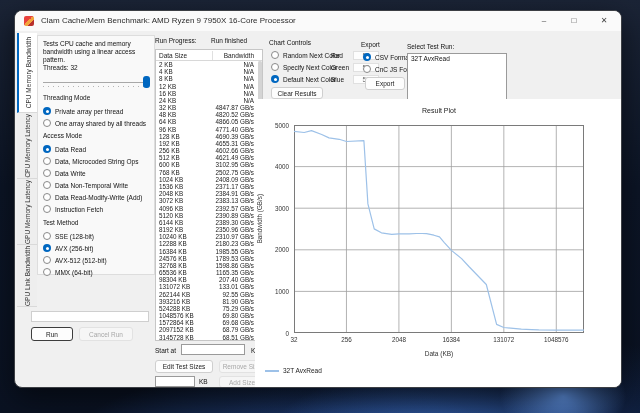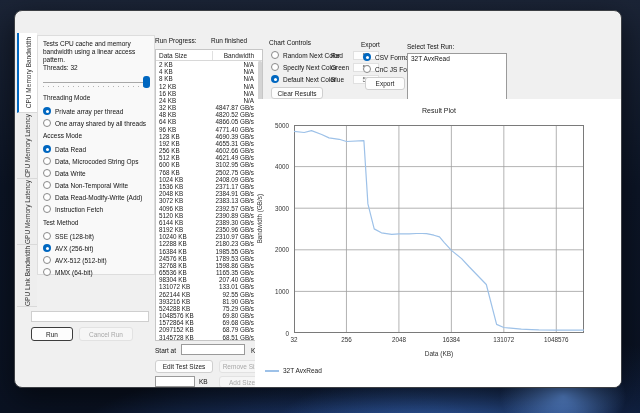--- a/index.html
+++ b/index.html
@@ -97,20 +97,29 @@
   .legend { position:absolute; left:10px; top:268px; display:flex; align-items:center; }
   .legend-line { width:14px; height:2px; margin-right:4px; }
   .legend-text { font-size:6.5px; color:#222; }
 </style>
 </head>
 <body>
 
 <div class="desktop"></div>
 
 <div class="window">
+  <div class="titlebar">
+    <div class="app-icon"></div>
+    <div class="title-text">Clam Cache/Mem Benchmark: AMD Ryzen 9 7950X 16-Core Processor</div>
+    <div class="win-btns">
+      <div class="win-btn">–</div>
+      <div class="win-btn">□</div>
+      <div class="win-btn">✕</div>
+    </div>
+  </div>
 
   <div class="tabstrip">
       <div class="tab sel" style="height: 80px;">
         <span class="tab-label">CPU Memory Bandwidth</span>
       </div>
       <div class="tab" style="height: 66px;">
         <span class="tab-label">CPU Memory Latency</span>
       </div>
       <div class="tab" style="height: 66px;">
         <span class="tab-label">GPU Memory Latency</span>

